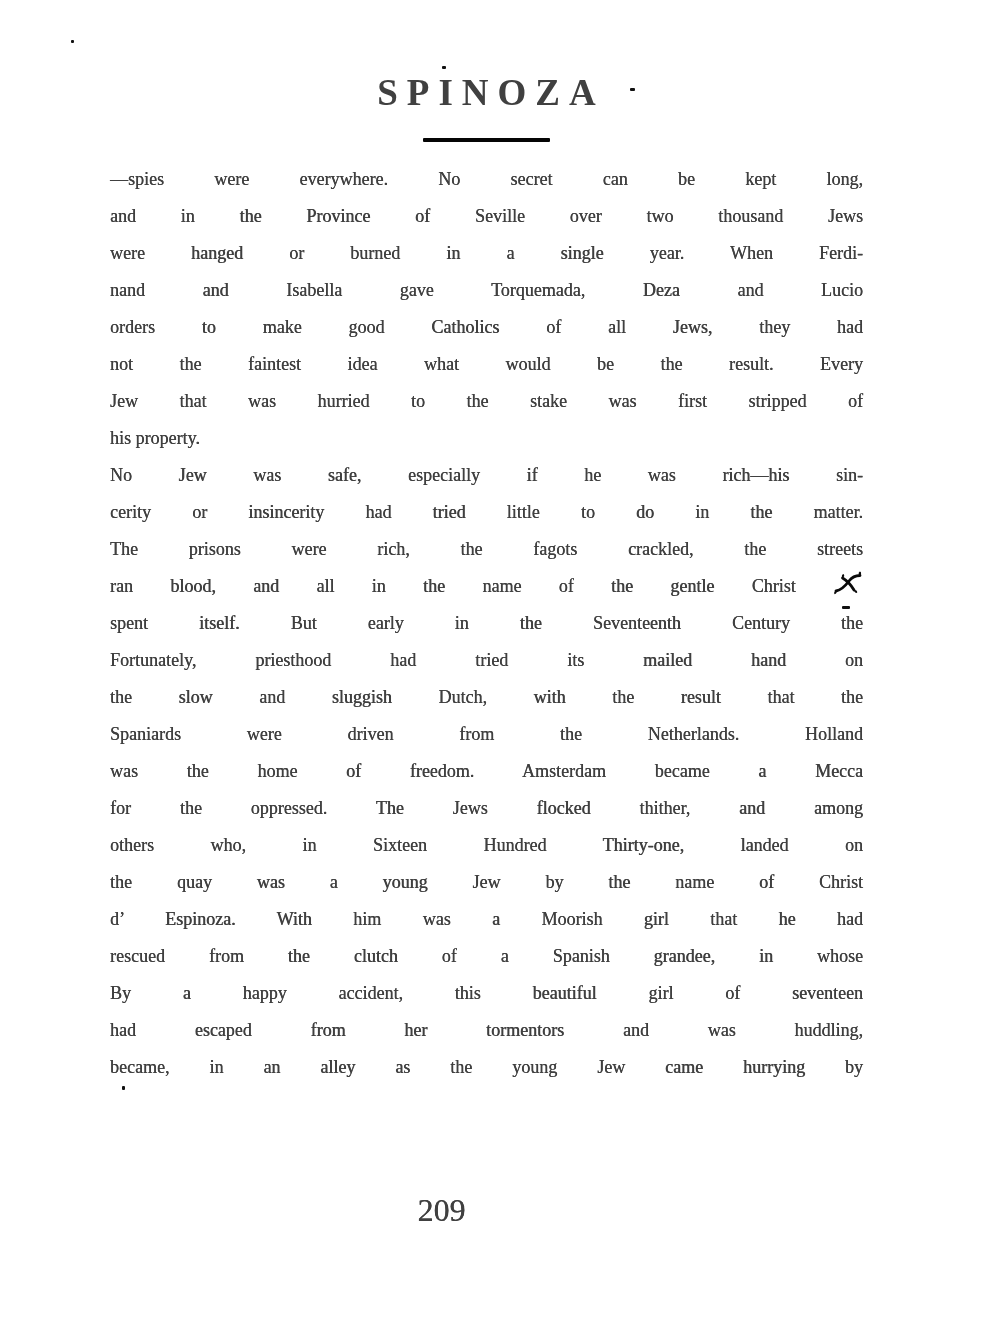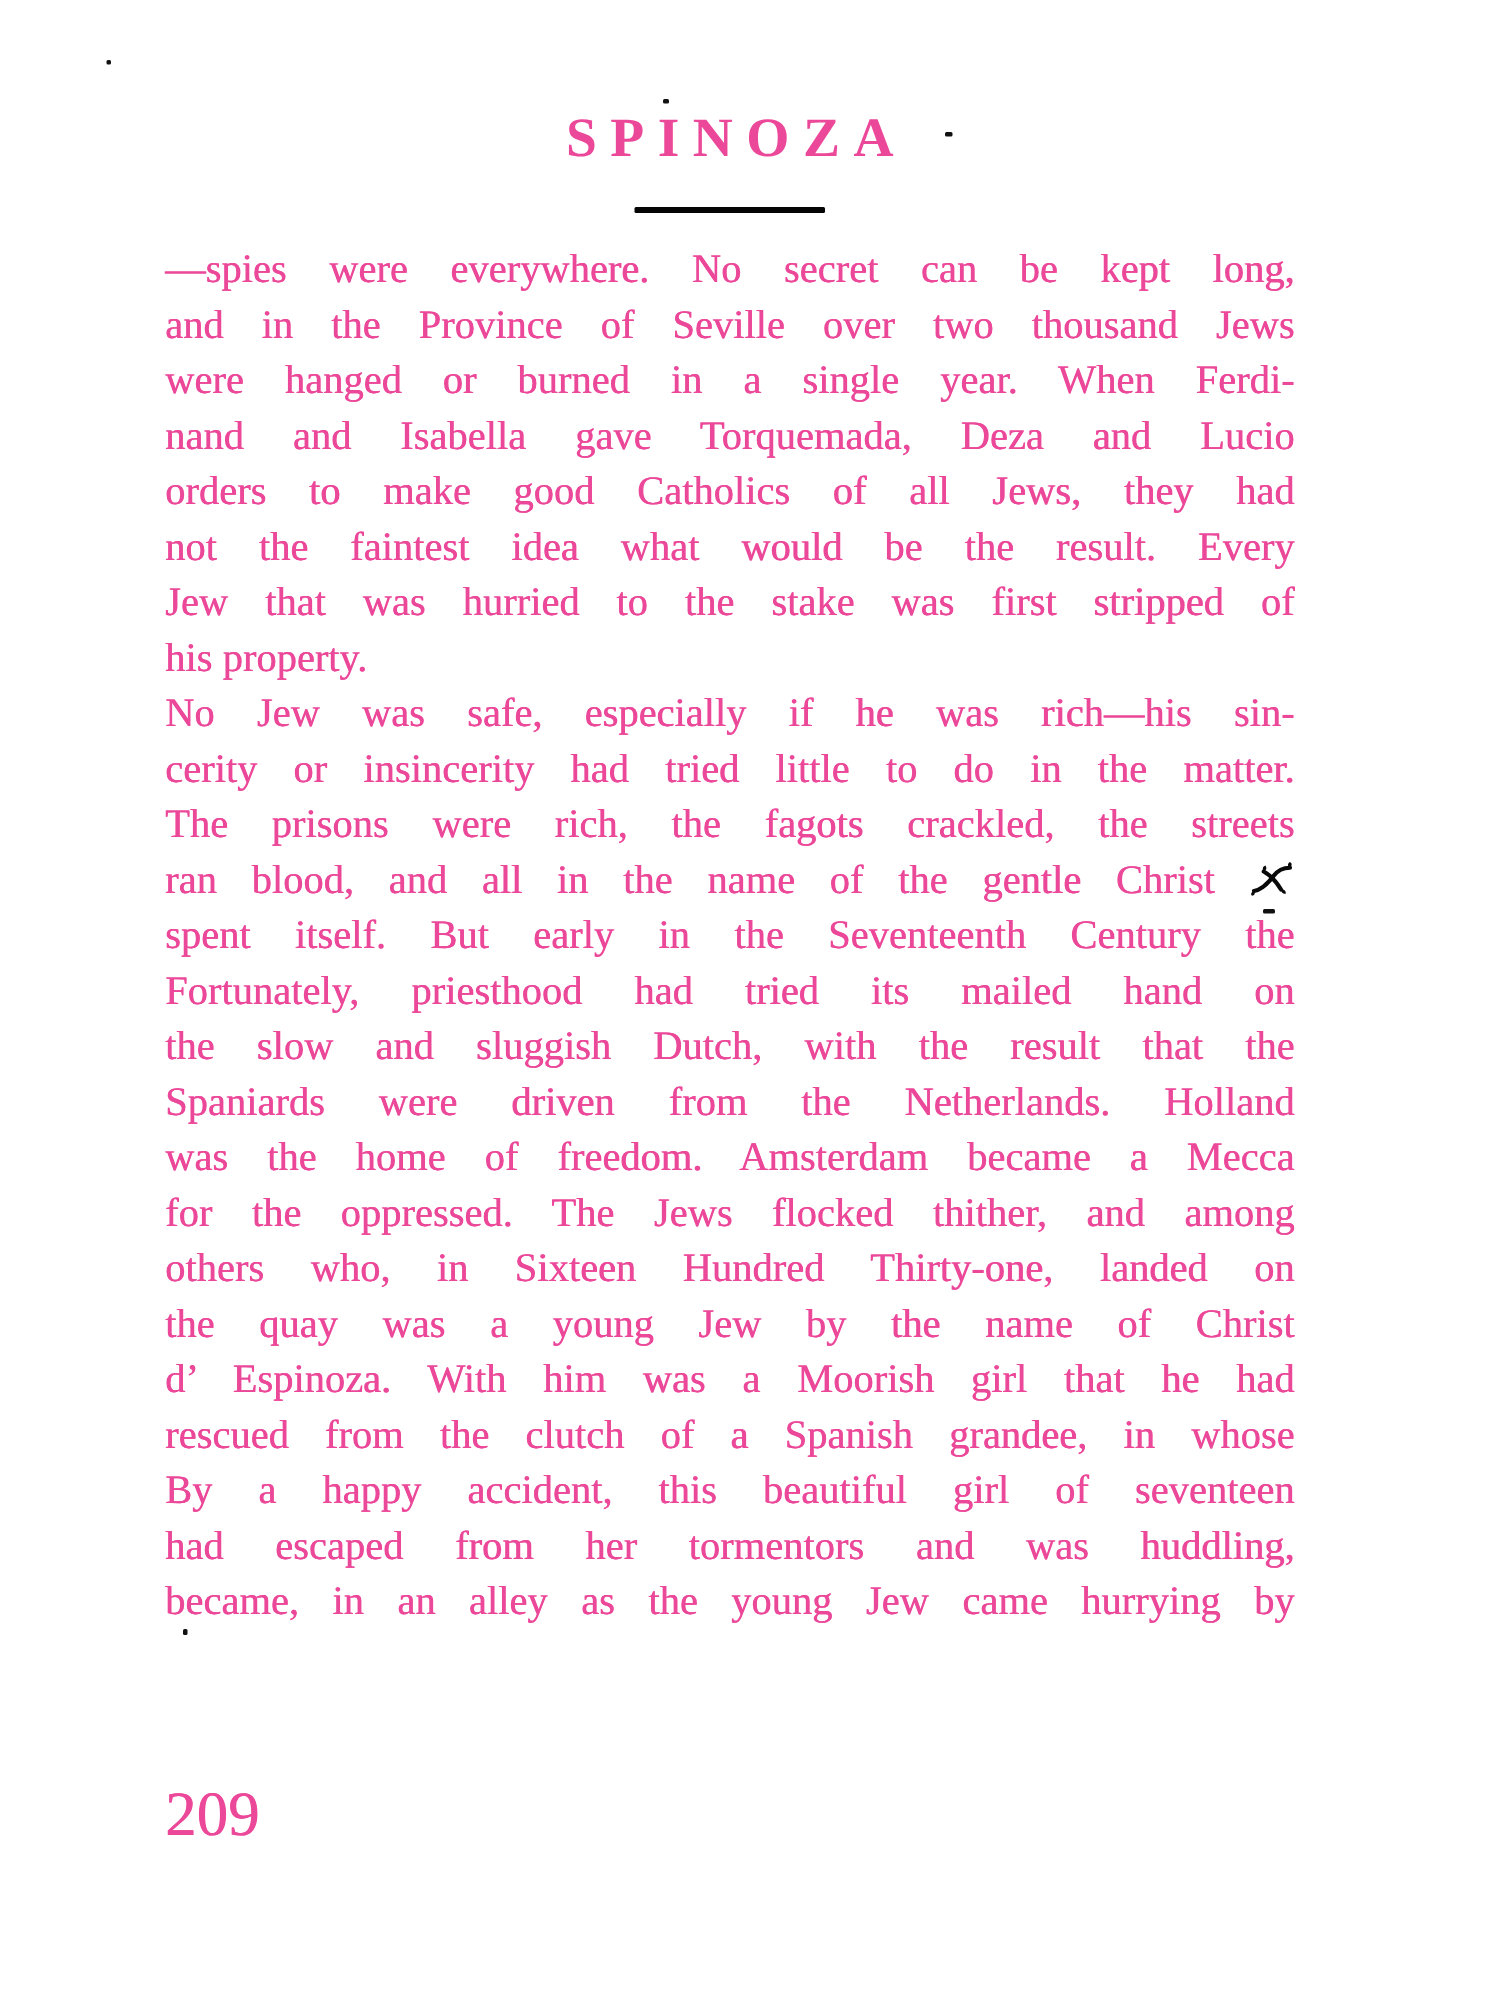--- a/index.html
+++ b/index.html
@@ -2,52 +2,52 @@
 <html><head>
 <meta charset="utf-8">
 <style>
   html,body{margin:0;padding:0;background:#e8e8e8;}
   .page{
     position:relative;
     width:1000px;height:1340px;
     background:#ffffff;
     overflow:hidden;
     font-family:"Liberation Serif","DejaVu Serif",serif;
-    color:#ec4899;
+    color:#404040;
   }
   .title{
     position:absolute;left:110px;top:74px;width:753px;margin:0;
     text-align:center;
     font-size:37px;line-height:38px;font-weight:bold;
     letter-spacing:9px;text-indent:9px;
     font-family:"Liberation Serif","DejaVu Serif",serif;
   }
   .title-rule{
     position:absolute;left:423px;top:138px;width:127px;height:4px;
     background:#050505;border-radius:1px;
   }
   .body{
     position:absolute;left:110px;top:161px;width:753px;
   }
   .line{
-    font-size:27px;line-height:37px;
+    font-size:18px;line-height:37px;
     text-shadow:0.35px 0 0 currentColor;
   }
   .just{
     text-align:justify;
     text-align-last:justify;
   }
   .fleuron{
     display:inline-block;vertical-align:-3px;
   }
   .folio{
-    position:absolute;left:110px;top:1192px;width:753px;
+    position:absolute;left:100px;top:1192px;width:753px;
     box-sizing:border-box;padding-right:70px;
-    text-align:left;
-    font-size:42px;line-height:37px;
+    text-align:center;
+    font-size:32px;line-height:37px;
     text-shadow:0.35px 0 0 currentColor;
   }
   .speck{
     position:absolute;background:#111;border-radius:1px;
   }
 </style>
 </head>
 <body>
 
 <div class="page">

